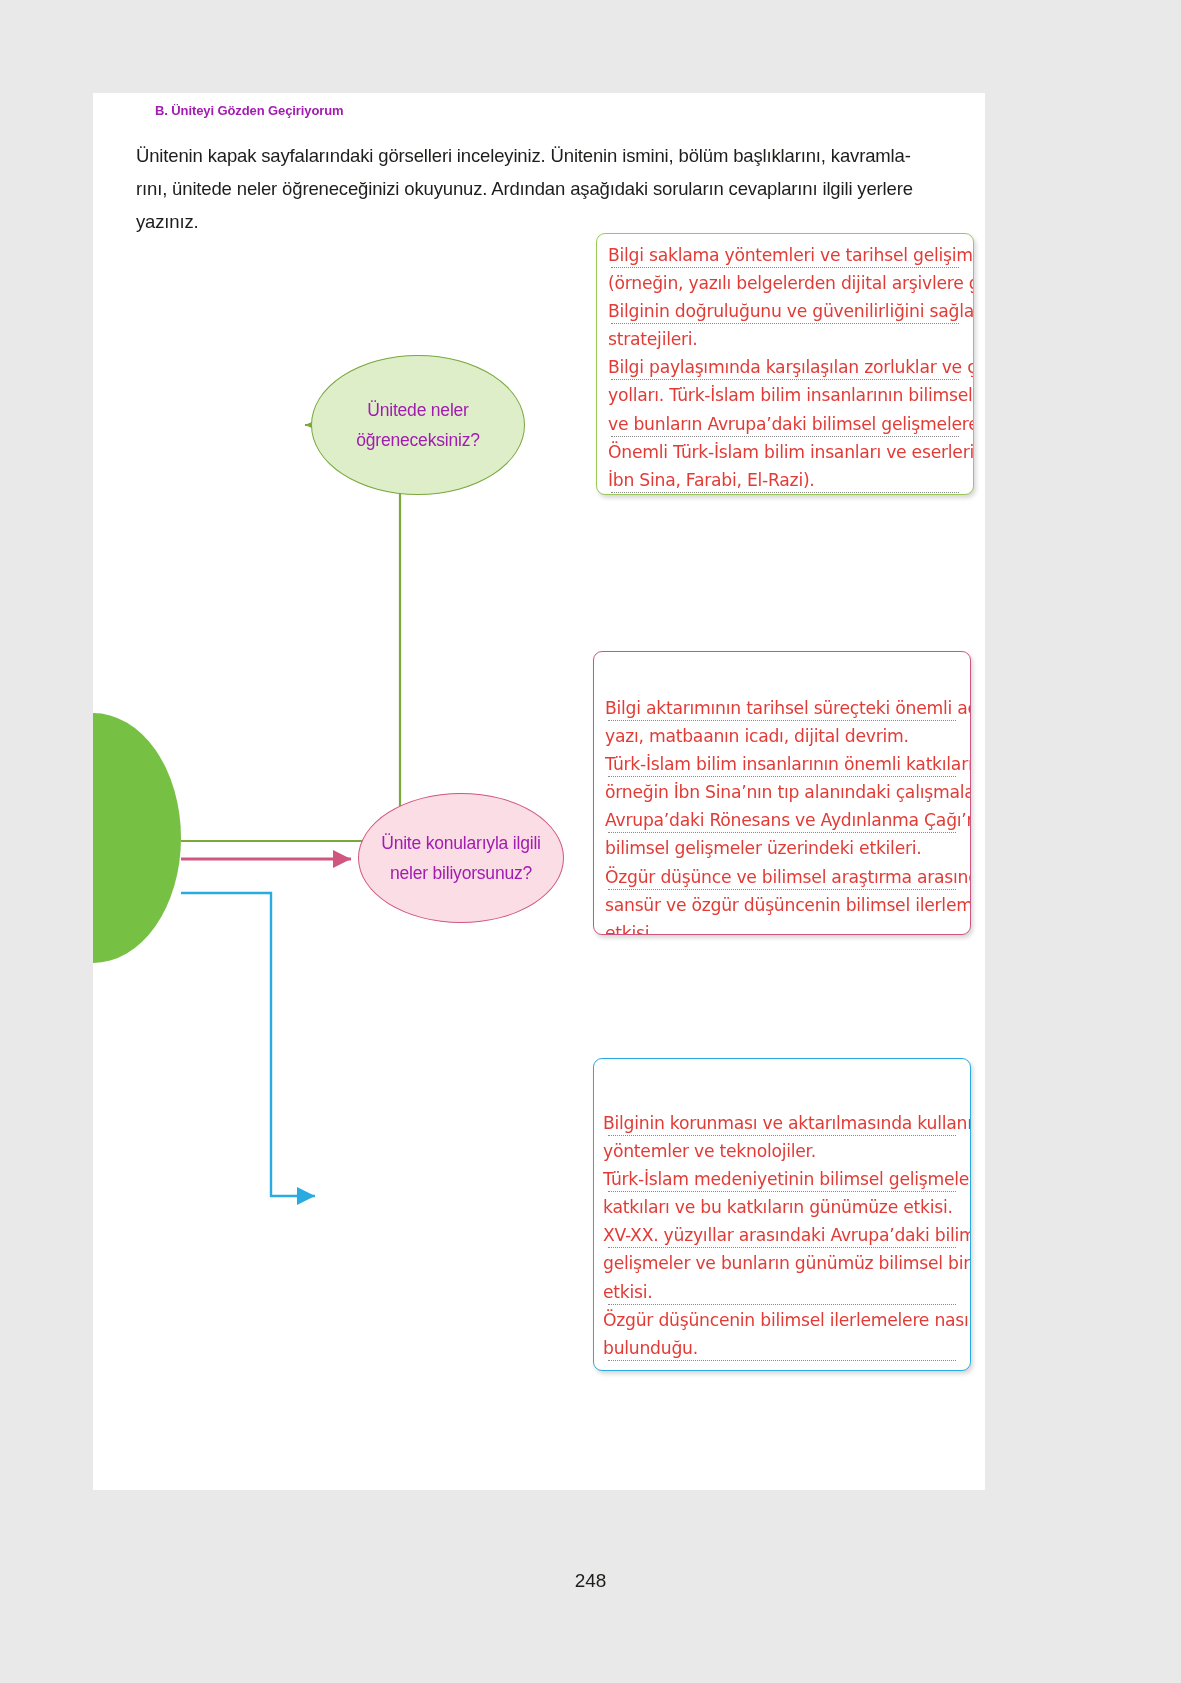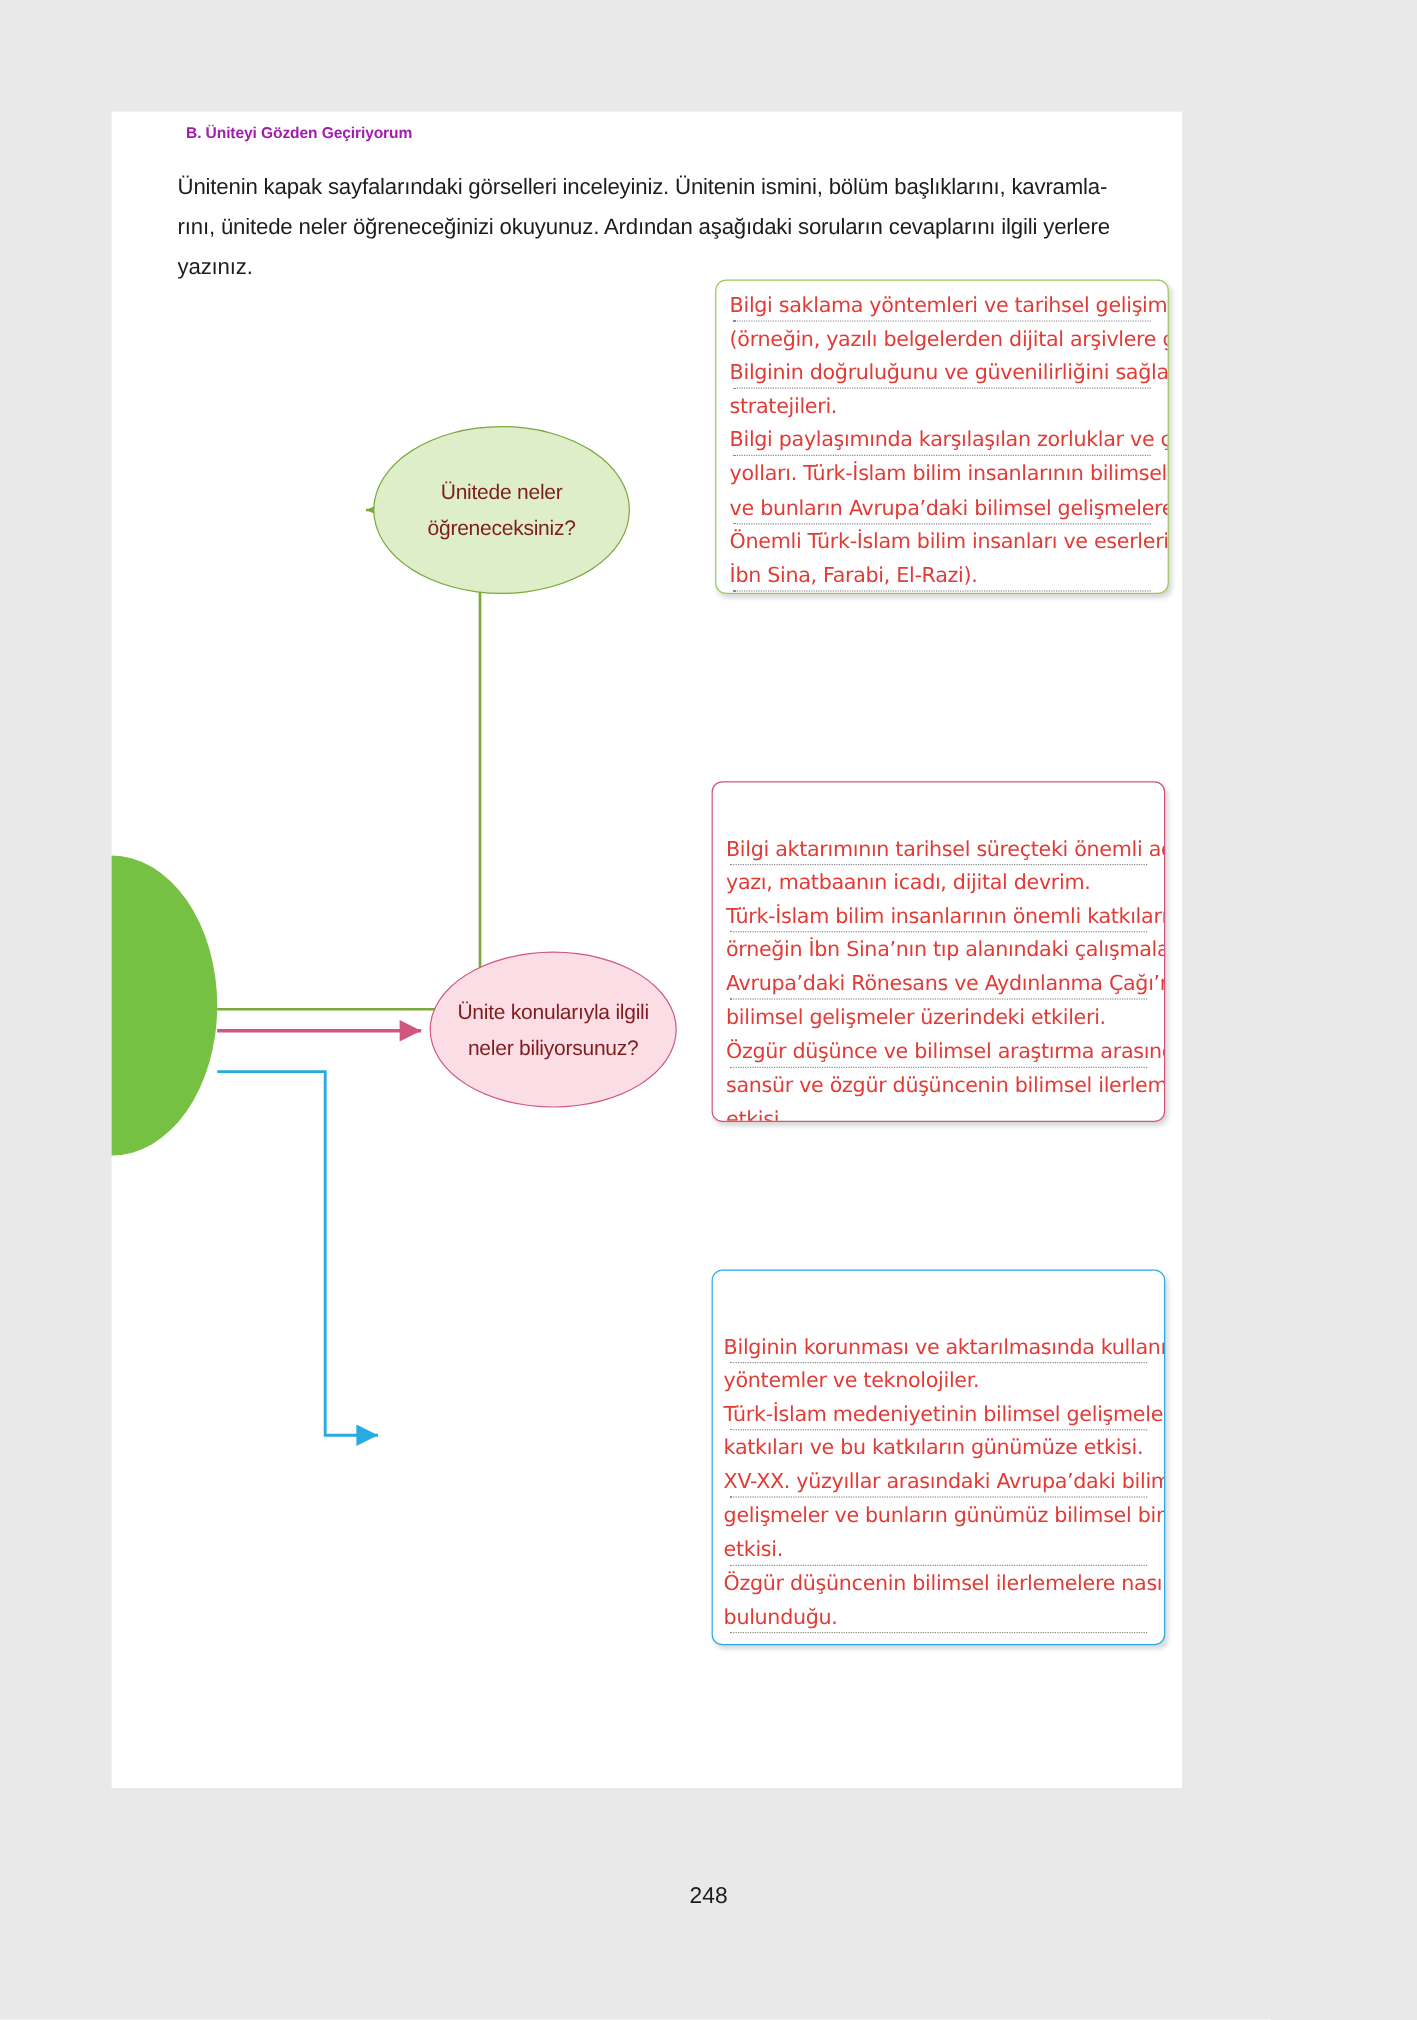--- a/index.html
+++ b/index.html
@@ -39,21 +39,20 @@
   }
   #intro {
     position: absolute;
     left: 43px;
     top: 46px;
     width: 840px;
     font-size: 18.5px;
     color: #1d1d1b;
     line-height: 33px;
     letter-spacing: -0.15px;
-    margin-left: 12px;
   }
   #intro .ln { display: block; white-space: nowrap; }
 
   
   #halfdisc {
     position: absolute;
     left: -88px;
     top: 620px;
     width: 176px;
     height: 250px;
@@ -72,21 +71,21 @@
 
   
   .bubble {
     position: absolute;
     display: flex;
     align-items: center;
     justify-content: center;
     text-align: center;
     border-radius: 50%;
     font-size: 17.5px;
-    color: #7f1d1d;
+    color: #a21caf;
     line-height: 30px;
     letter-spacing: -0.2px;
     box-sizing: border-box;
     padding: 4px 12px;
   }
   #bubble-green {
     left: 218px;  top: 262px;
     width: 214px; height: 140px;
     background: #ddeec9;
     border: 1.4px solid #7aa83c;

